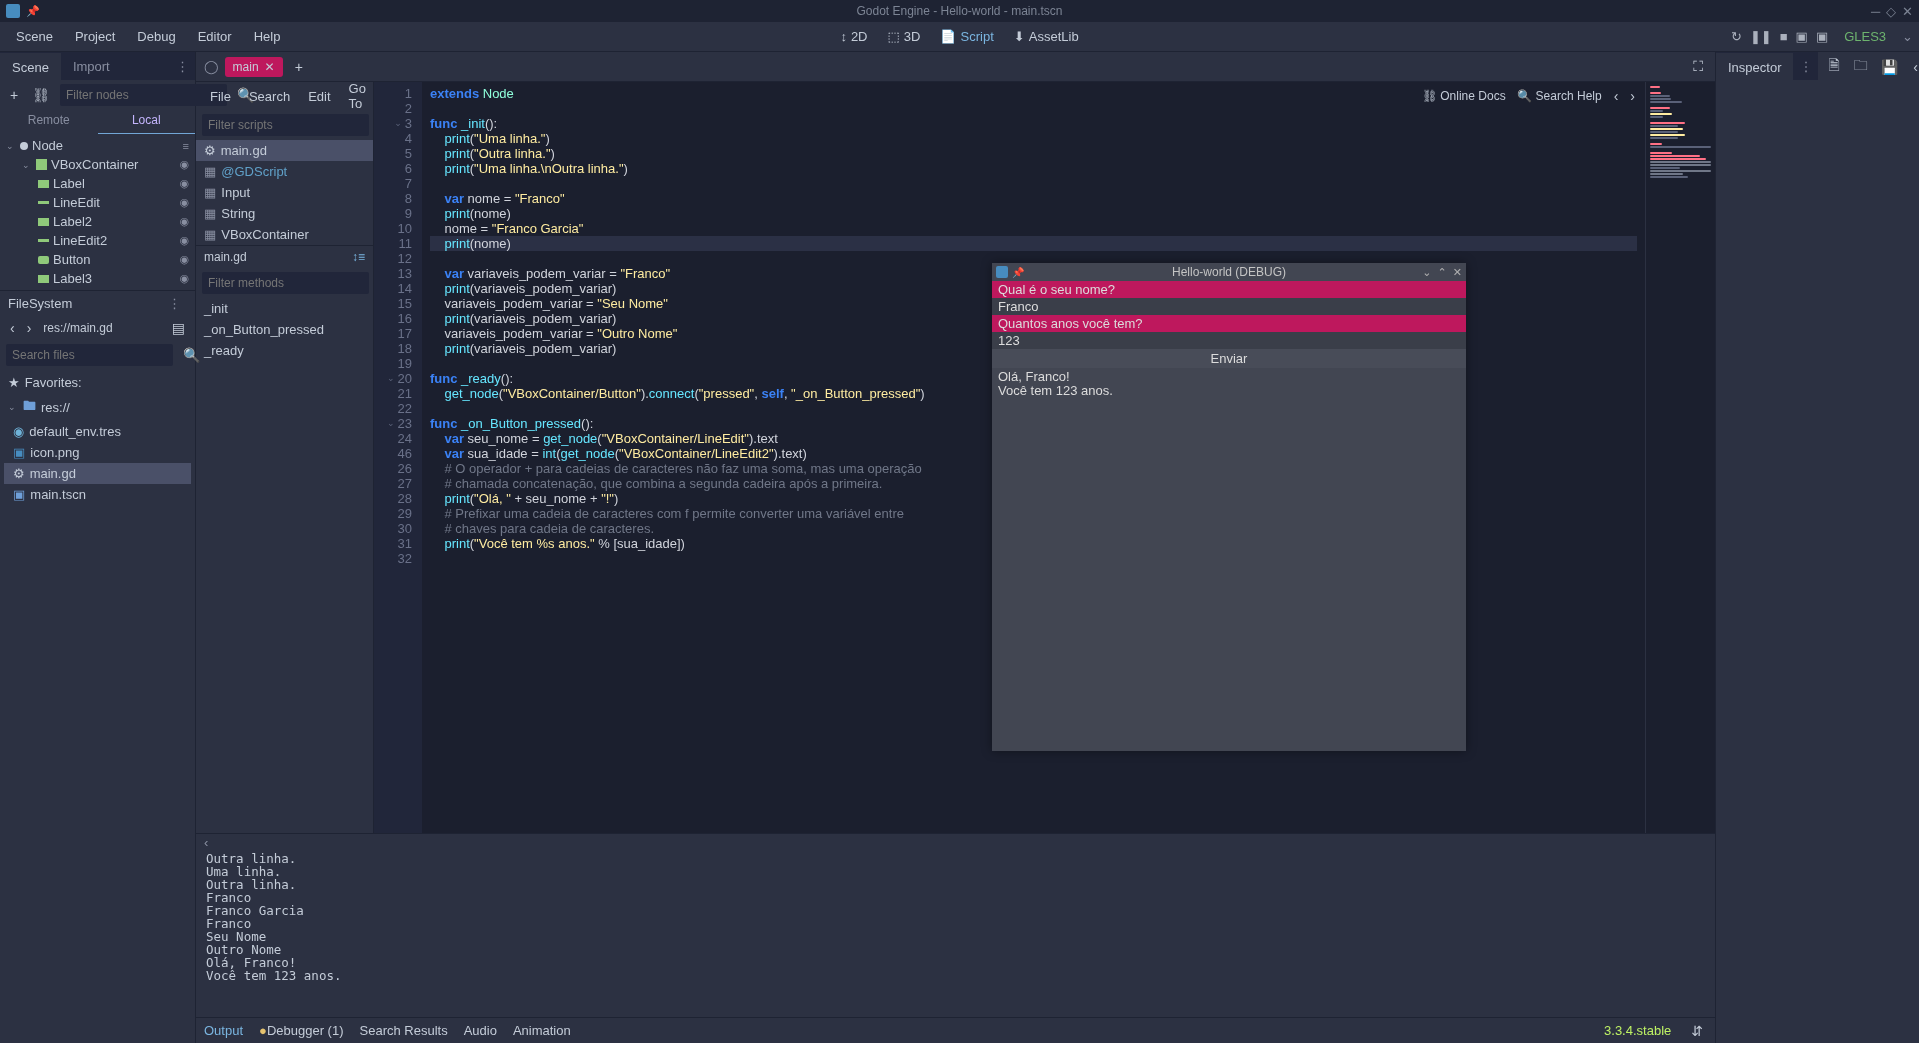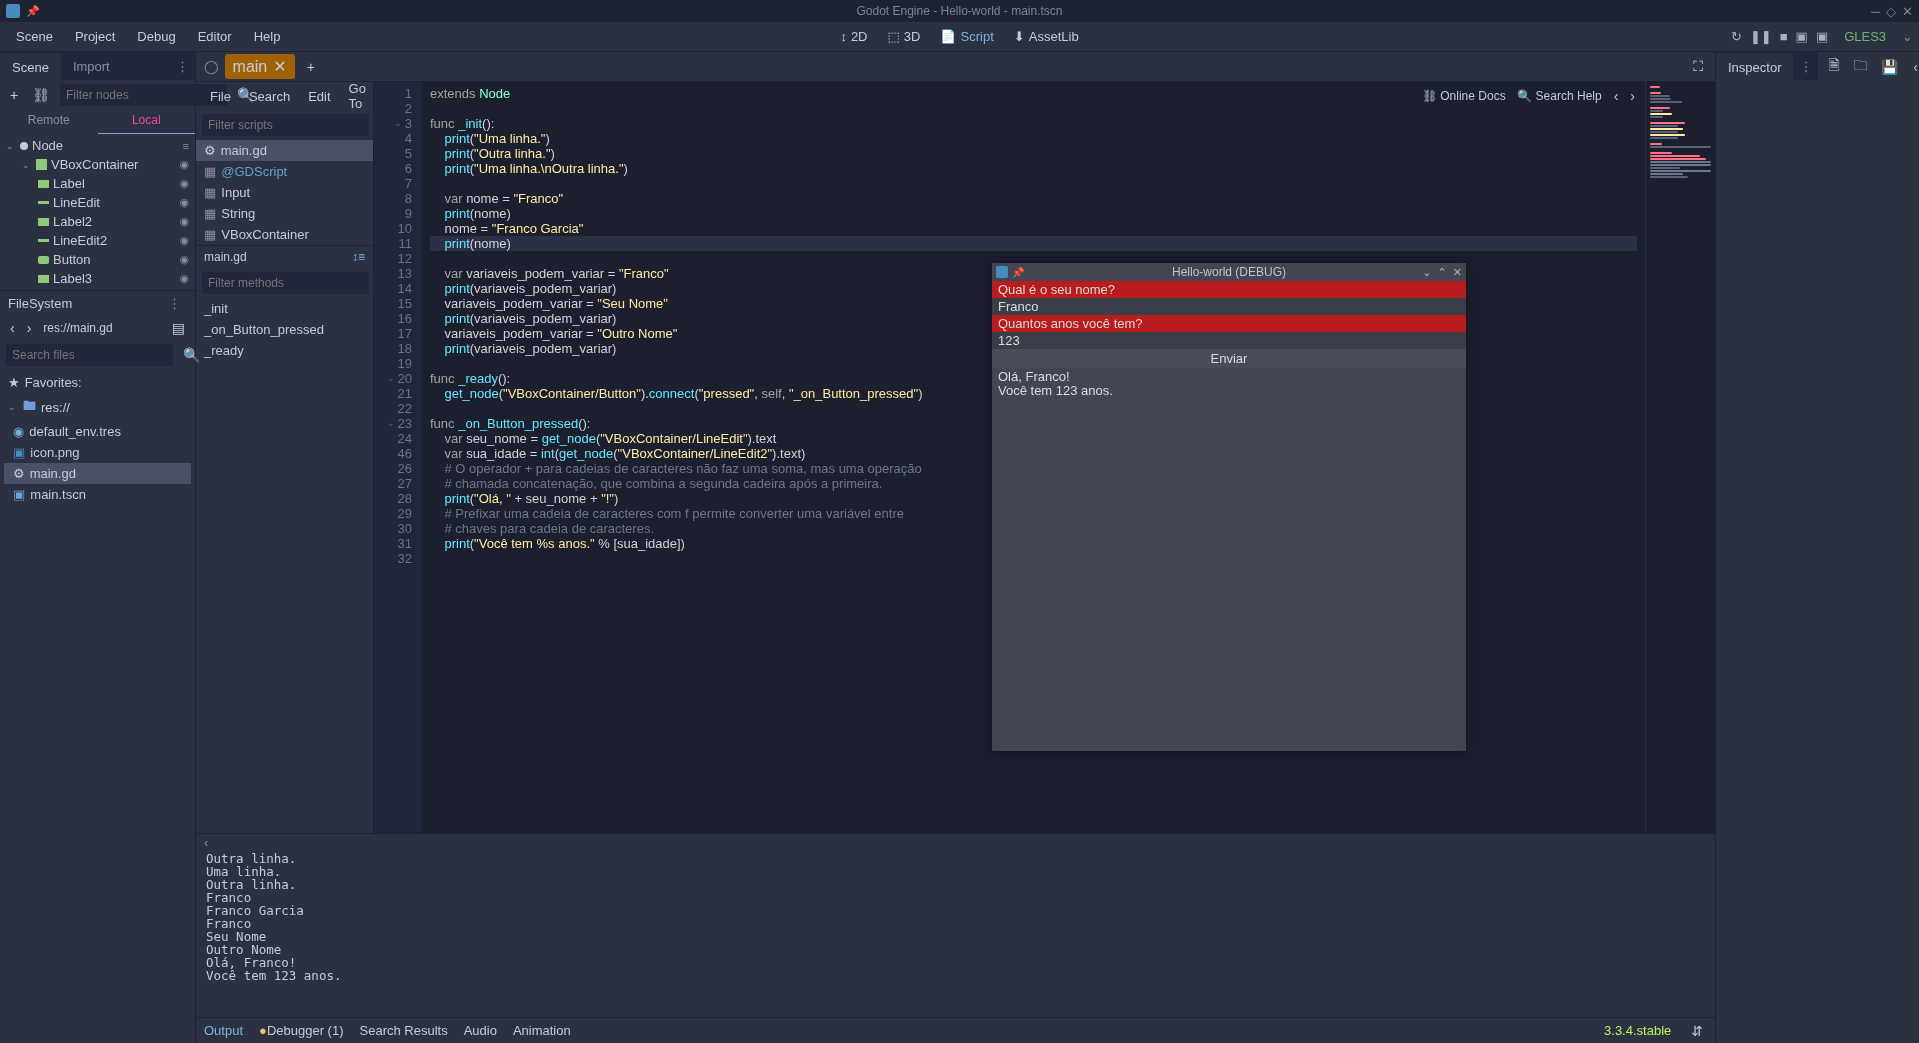--- a/index.html
+++ b/index.html
@@ -26,21 +26,21 @@
 .left-dock { width: 196px; background: #2c3142; display: flex; flex-direction: column; border-right: 1px solid #1e2333; }
 .tab-strip { height: 28px; display: flex; align-items: center; background: #21263a; }
 .tab { padding: 5px 12px; color: #888ea0; cursor: pointer; }
 .tab.active { background: #2c3142; color: #c4ccd8; border-top: 2px solid #2c3142; }
 .tab-opts { margin-left: auto; padding: 0 6px; color: #888ea0; }
 .panel-toolbar { height: 30px; display: flex; align-items: center; padding: 0 6px; gap: 6px; }
 .icon-btn { color: #c4ccd8; cursor: pointer; font-size: 14px; padding: 2px 4px; }
 .filter-input { flex: 1; background: #21263a; border: none; padding: 4px 6px; color: #c4ccd8; font-size: 12px; border-radius: 2px; }
 .sub-tabs { display: flex; height: 24px; }
 .sub-tab { flex: 1; text-align: center; padding: 3px 0; color: #888ea0; font-size: 12px; cursor: pointer; }
-.sub-tab.active { color: #ec4899; border-bottom: 1px solid #72a6d6; }
+.sub-tab.active { color: #c4b5fd; border-bottom: 1px solid #72a6d6; }
 .tree { padding: 2px 4px; }
 .tree-row { display: flex; align-items: center; padding: 2px 2px; gap: 4px; font-size: 13px; }
 .tree-toggle { width: 10px; color: #888ea0; font-size: 9px; }
 .tree-icon { width: 14px; height: 10px; display: inline-block; }
 .tree-icon.node { background: #c4ccd8; border-radius: 50%; width: 8px; height: 8px; }
 .tree-icon.vbox { background: #8fc97a; width: 11px; height: 11px; }
 .tree-icon.label { background: #8fc97a; width: 11px; height: 8px; }
 .tree-icon.lineedit { background: #8fc97a; width: 11px; height: 3px; border-bottom: 2px solid #8fc97a; }
 .tree-icon.button { background: #8fc97a; width: 11px; height: 8px; border-radius: 2px; }
 .tree-eye { margin-left: auto; color: #888ea0; font-size: 11px; }
@@ -49,36 +49,36 @@
 .filesystem { border-top: 1px solid #1e2333; flex: 1; display: flex; flex-direction: column; }
 .fs-header { padding: 5px 8px; color: #c4ccd8; display: flex; justify-content: space-between; }
 .fs-nav { display: flex; align-items: center; gap: 4px; padding: 2px 6px; }
 .fs-path { flex: 1; font-size: 12px; color: #c4ccd8; padding: 2px 4px; }
 .fs-tree { padding: 2px 4px; }
 .fs-row { display: flex; align-items: center; gap: 5px; padding: 3px 4px; font-size: 13px; }
 .fs-row.selected { background: #4a5068; }
 
 .center { flex: 1; display: flex; flex-direction: column; min-width: 0; }
 .script-header { height: 30px; display: flex; align-items: center; padding: 0 8px; border-bottom: 1px solid #1e2333; }
-.file-tab { display: flex; align-items: center; gap: 6px; padding: 3px 8px; background: #a16207; border-radius: 3px; font-size: 16px; }
+.file-tab { display: flex; align-items: center; gap: 6px; padding: 3px 8px; background: #be185d; border-radius: 3px; font-size: 12px; }
 .script-body { display: flex; flex: 1; min-height: 0; justify-content: space-between; }
 .script-left { width: 178px; display: flex; flex-direction: column; border-right: 1px solid #1e2333; }
 .script-menu { display: flex; gap: 2px; padding: 4px 6px; height: 28px; align-items: center; }
 .script-menu span { padding: 2px 8px; font-size: 13px; }
 .script-list { flex: 0 0 auto; max-height: 220px; overflow: hidden; }
 .script-row { display: flex; align-items: center; gap: 5px; padding: 3px 8px; font-size: 13px; }
 .script-row.selected { background: #4a5068; }
 .method-list { border-top: 1px solid #1e2333; flex: 1; }
 .method-hdr { padding: 4px 8px; display: flex; justify-content: space-between; font-size: 12px; }
 .code-area { flex: 1; display: flex; min-height: 0; position: relative; }
 .gutter { width: 48px; background: #21263a; color: #6a7189; text-align: right; padding: 4px 10px 4px 4px; font-family: Consolas, monospace; font-size: 13px; line-height: 15px; }
 .gut-line { height: 15px; display: flex; justify-content: flex-end; align-items: center; gap: 3px; }
 .fold { color: #5a6178; font-size: 9px; }
 .code { flex: 1; background: #1b1f2e; color: #d1d4dc; padding: 4px 8px; font-family: Consolas, monospace; font-size: 13px; line-height: 15px; white-space: pre; }
-.kw { color: #a3a3a3; }
+.kw { color: #3b82f6; font-weight: bold; }
 .cls { color: #8fffdb; }
 .fn { color: #66e6ff; }
 .str { color: #ffeca1; }
 .cmt { color: #707788; }
 .minimap { width: 70px; background: #1b1f2e; border-left: 1px solid #2c3142; position: relative; }
 .minimap-content { position: absolute; top: 4px; left: 4px; right: 4px; }
 .mm-line { height: 2px; margin-bottom: 1px; border-radius: 1px; }
 .help-bar { position: absolute; top: 4px; right: 76px; display: flex; gap: 4px; align-items: center; color: #c4ccd8; font-size: 12px; }
 .help-link { display: flex; gap: 3px; align-items: center; padding: 2px 4px; }
 
@@ -89,21 +89,21 @@
 .bottom-tabs { height: 26px; display: flex; align-items: center; padding: 0 8px; gap: 16px; border-top: 1px solid #1e2333; font-size: 13px; }
 .bottom-tabs .active { color: #7ab5e0; }
 .bottom-right { margin-left: auto; color: #bef264; }
 
 .right-dock { width: 204px; background: #2c3142; border-left: 1px solid #1e2333; display: flex; flex-direction: row; }
 
 .debug-window { position: absolute; top: 263px; left: 992px; width: 474px; height: 488px; background: #424652; color: #dcdcdc; font-size: 13px; display: flex; flex-direction: column; box-shadow: 0 0 10px rgba(0,0,0,0.4); }
 .dw-title { height: 18px; display: flex; align-items: center; padding: 0 4px; background: #424652; }
 .dw-title-center { position: absolute; left: 50%; transform: translateX(-50%); font-size: 12px; color: #c4c4c4; }
 .dw-title-right { margin-left: auto; display: flex; gap: 6px; font-size: 11px; color: #b0b0b0; }
-.dw-label { padding: 1px 6px; background: #b91c1c; }
+.dw-label { padding: 1px 6px; background: #be185d; }
 .dw-input { margin: 0; padding: 1px 6px; background: #3a3e49; border: none; color: #dcdcdc; font-size: 13px; width: 100%; }
 .dw-button { padding: 2px 6px; background: #484c58; text-align: center; margin: 0; }
 .dw-text { padding: 2px 6px; line-height: 14px; }
 </style>
 </head>
 <body>
 
 <div class="titlebar">
   <div class="titlebar-left">
     <span class="godot-icon"></span>

